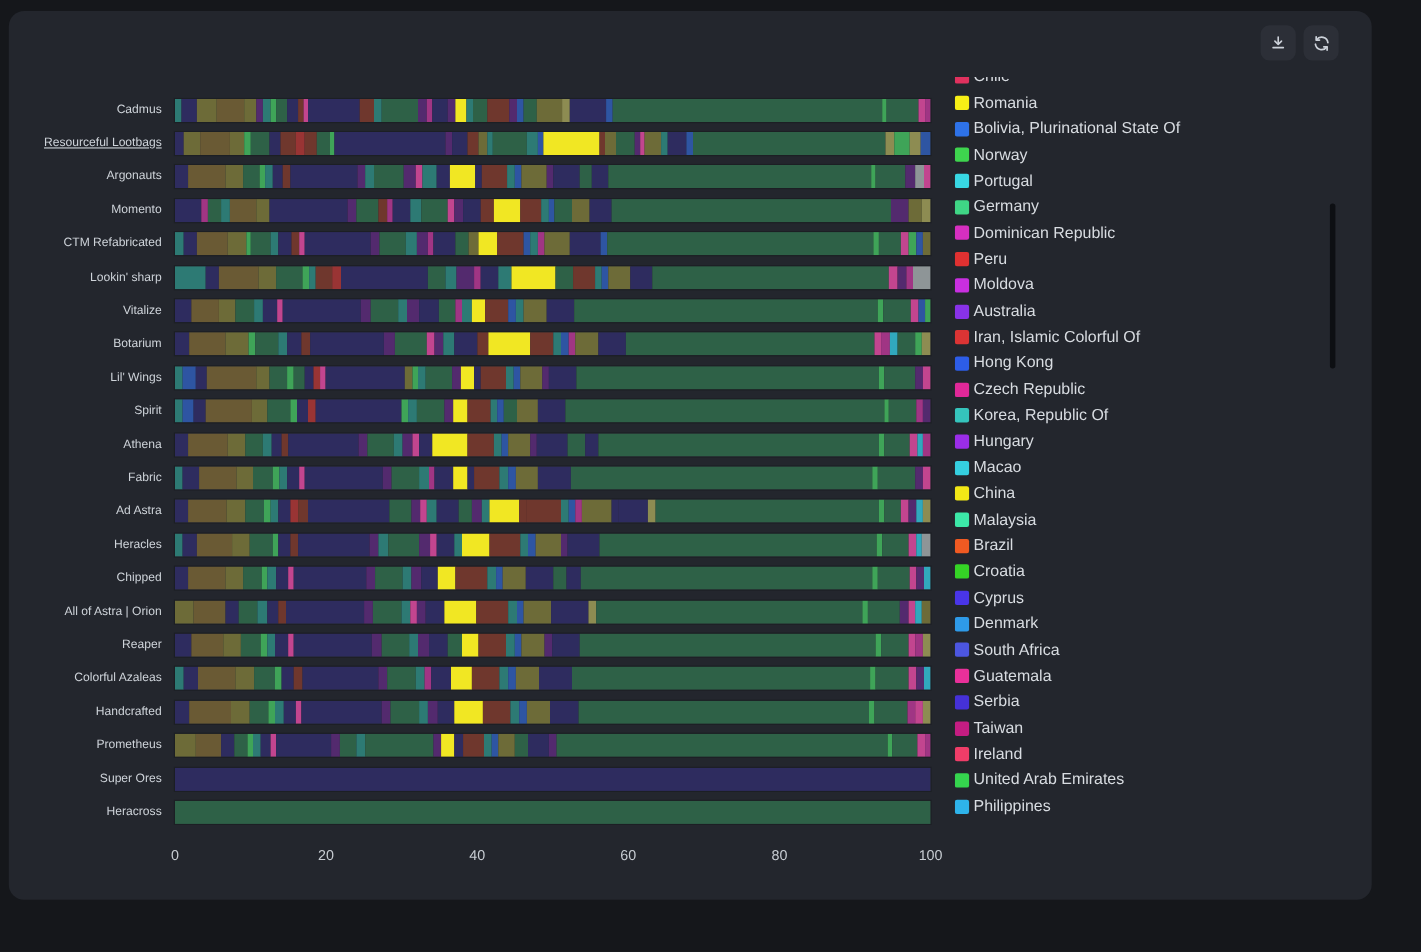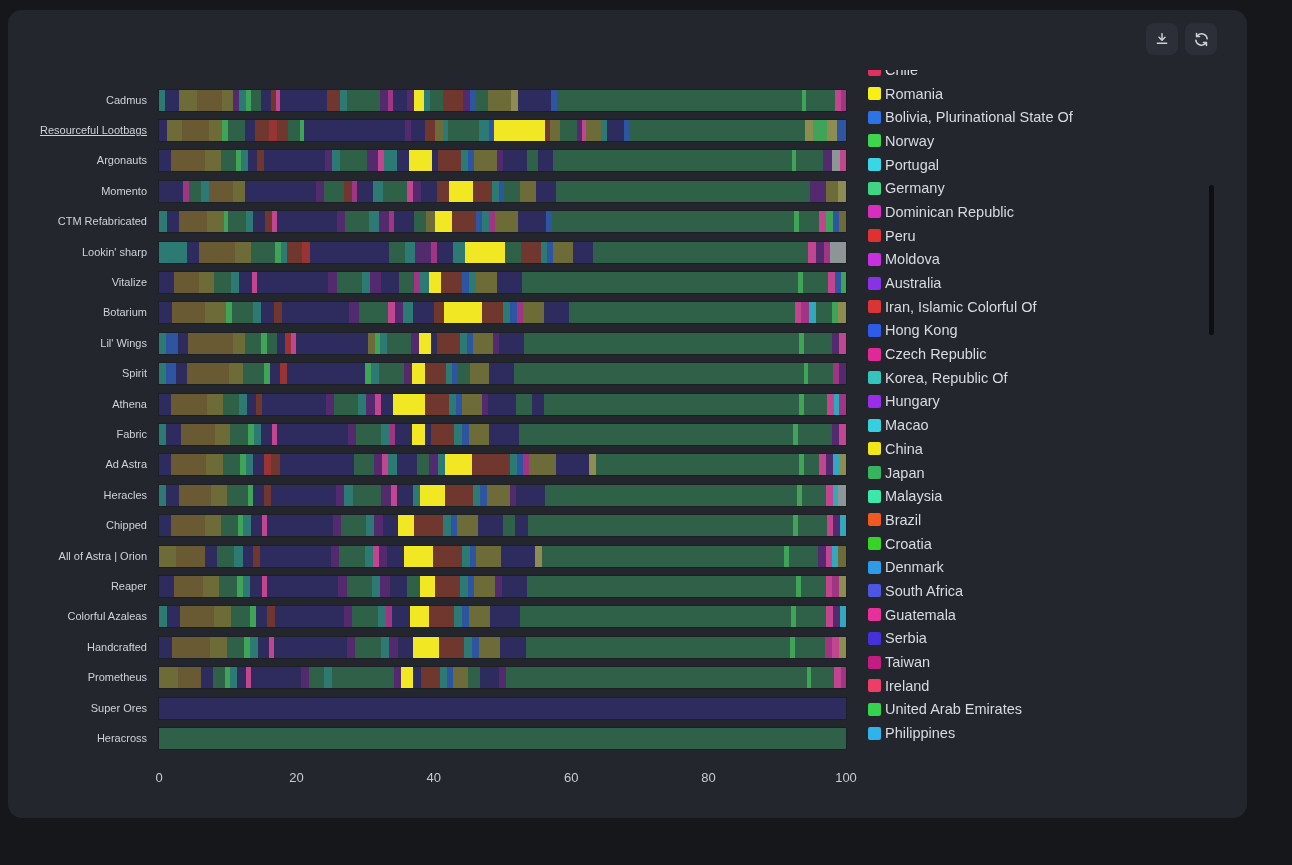--- a/index.html
+++ b/index.html
@@ -787,34 +787,34 @@
         </div>
         <div class="legend-item">
           <span class="legend-swatch" style="background: rgb(53, 207, 224);"></span>
           <span class="legend-label">Macao</span>
         </div>
         <div class="legend-item">
           <span class="legend-swatch" style="background: rgb(242, 231, 22);"></span>
           <span class="legend-label">China</span>
         </div>
         <div class="legend-item">
-          <span class="legend-swatch" style="background: rgb(56, 180, 94);"></span>
-          <span class="legend-label">Japan</span>
-        </div>
-        <div class="legend-item">
           <span class="legend-swatch" style="background: rgb(60, 232, 168);"></span>
           <span class="legend-label">Malaysia</span>
         </div>
         <div class="legend-item">
           <span class="legend-swatch" style="background: rgb(240, 90, 34);"></span>
           <span class="legend-label">Brazil</span>
         </div>
         <div class="legend-item">
           <span class="legend-swatch" style="background: rgb(53, 212, 38);"></span>
           <span class="legend-label">Croatia</span>
+        </div>
+        <div class="legend-item">
+          <span class="legend-swatch" style="background: rgb(73, 53, 232);"></span>
+          <span class="legend-label">Cyprus</span>
         </div>
         <div class="legend-item">
           <span class="legend-swatch" style="background: rgb(46, 154, 232);"></span>
           <span class="legend-label">Denmark</span>
         </div>
         <div class="legend-item">
           <span class="legend-swatch" style="background: rgb(76, 86, 224);"></span>
           <span class="legend-label">South Africa</span>
         </div>
         <div class="legend-item">

